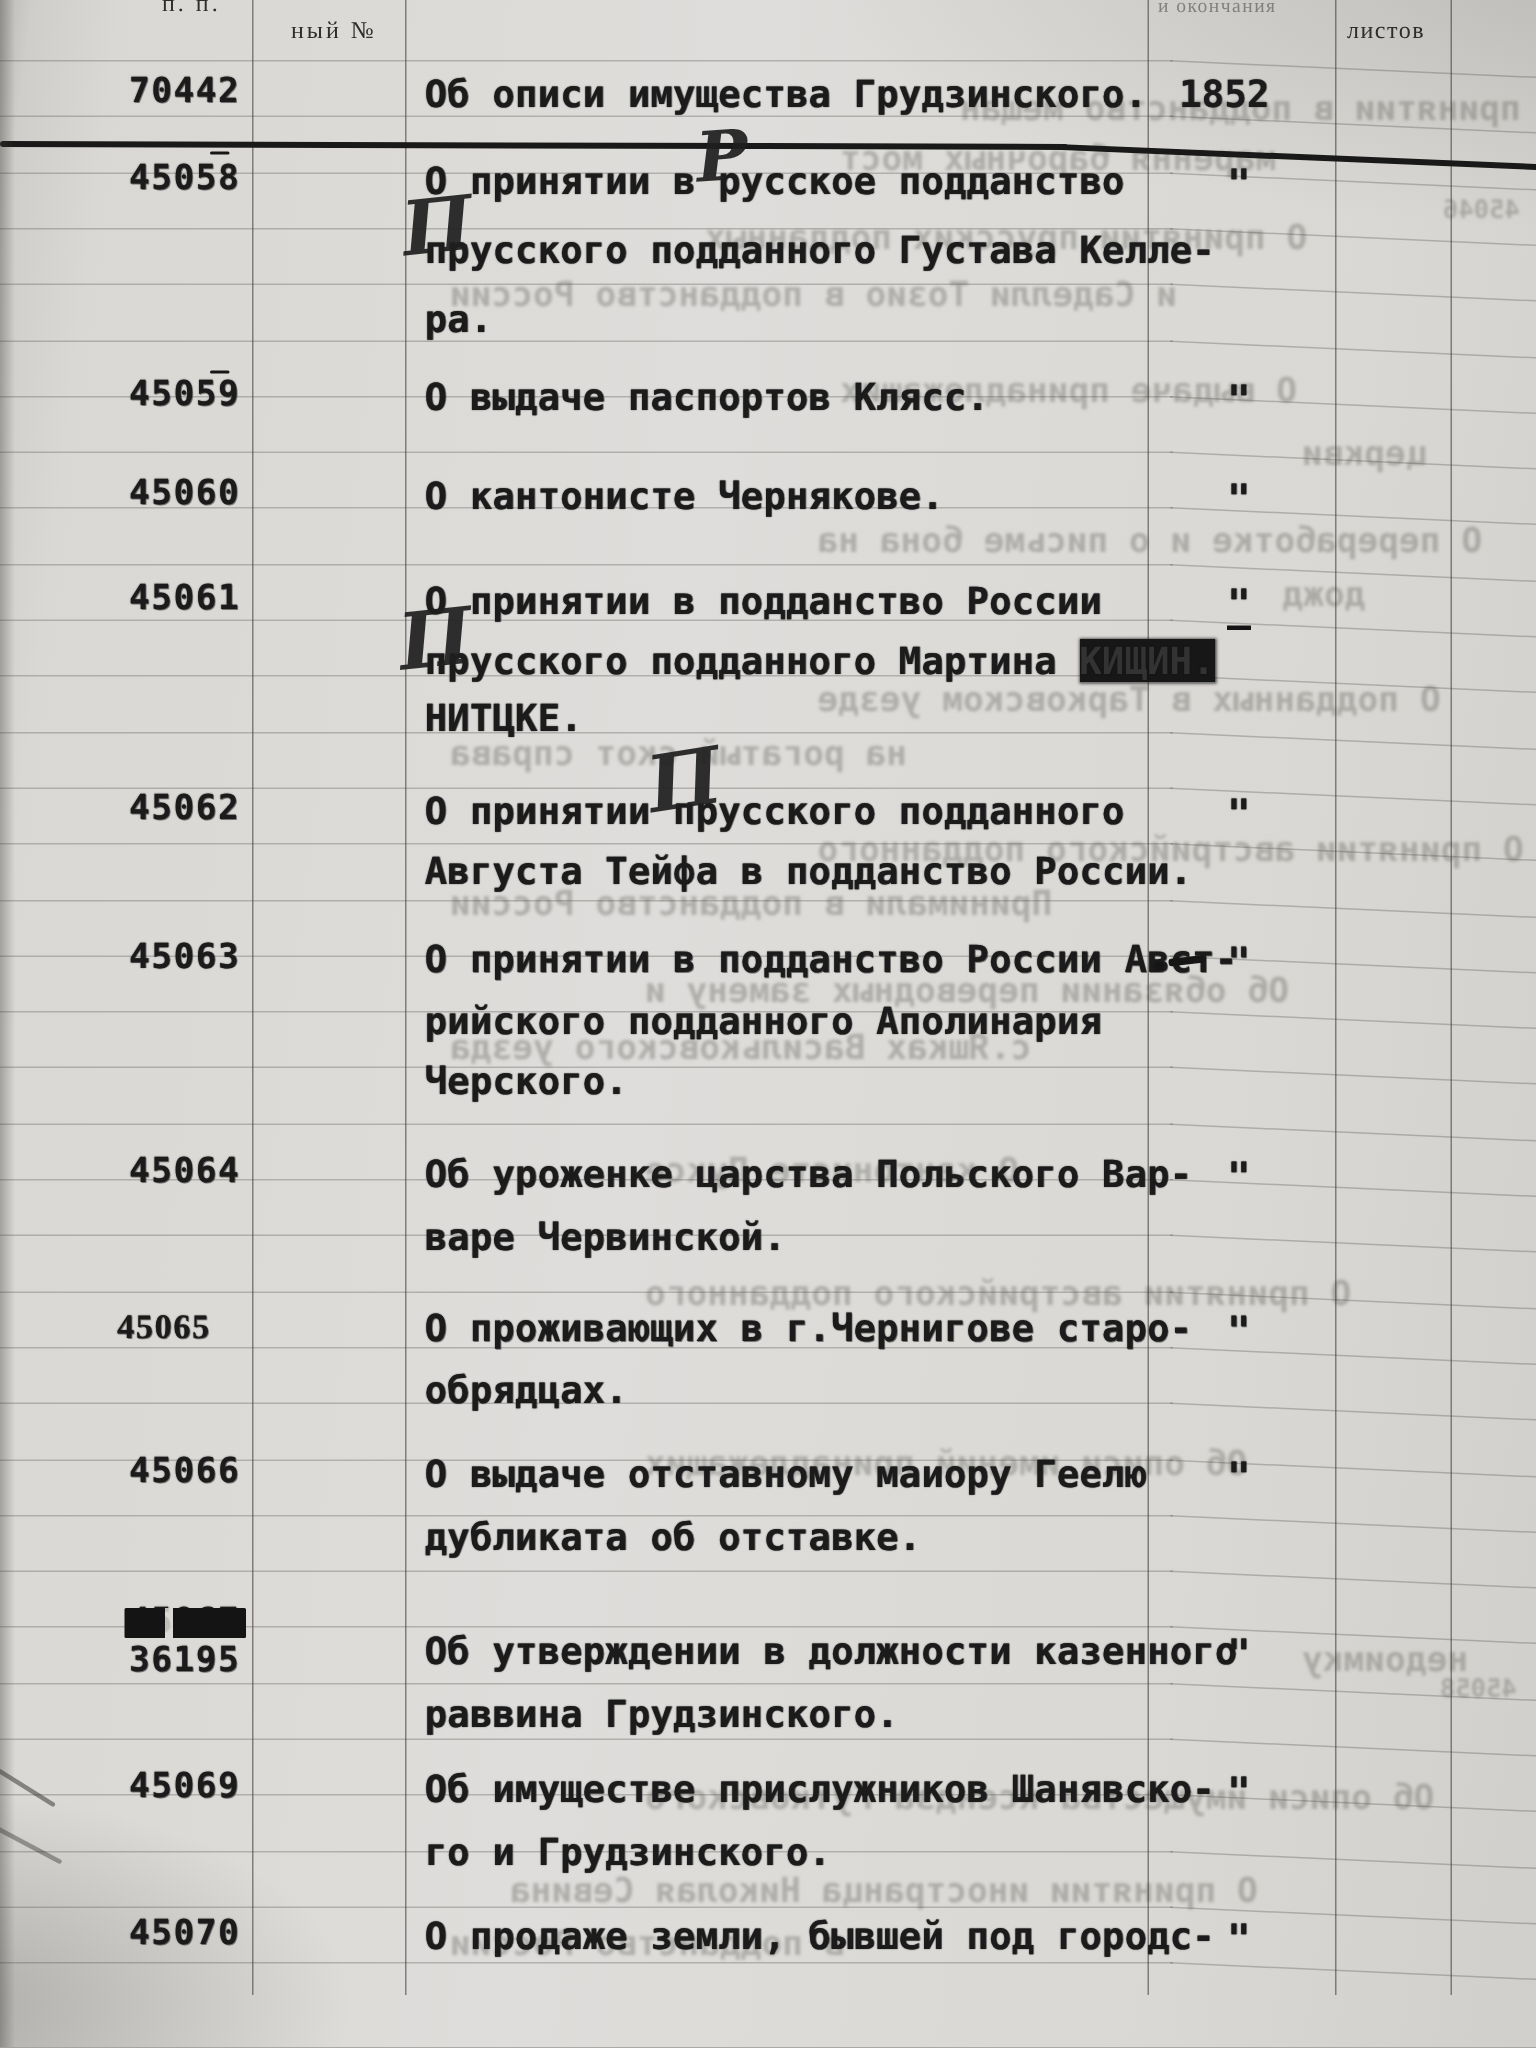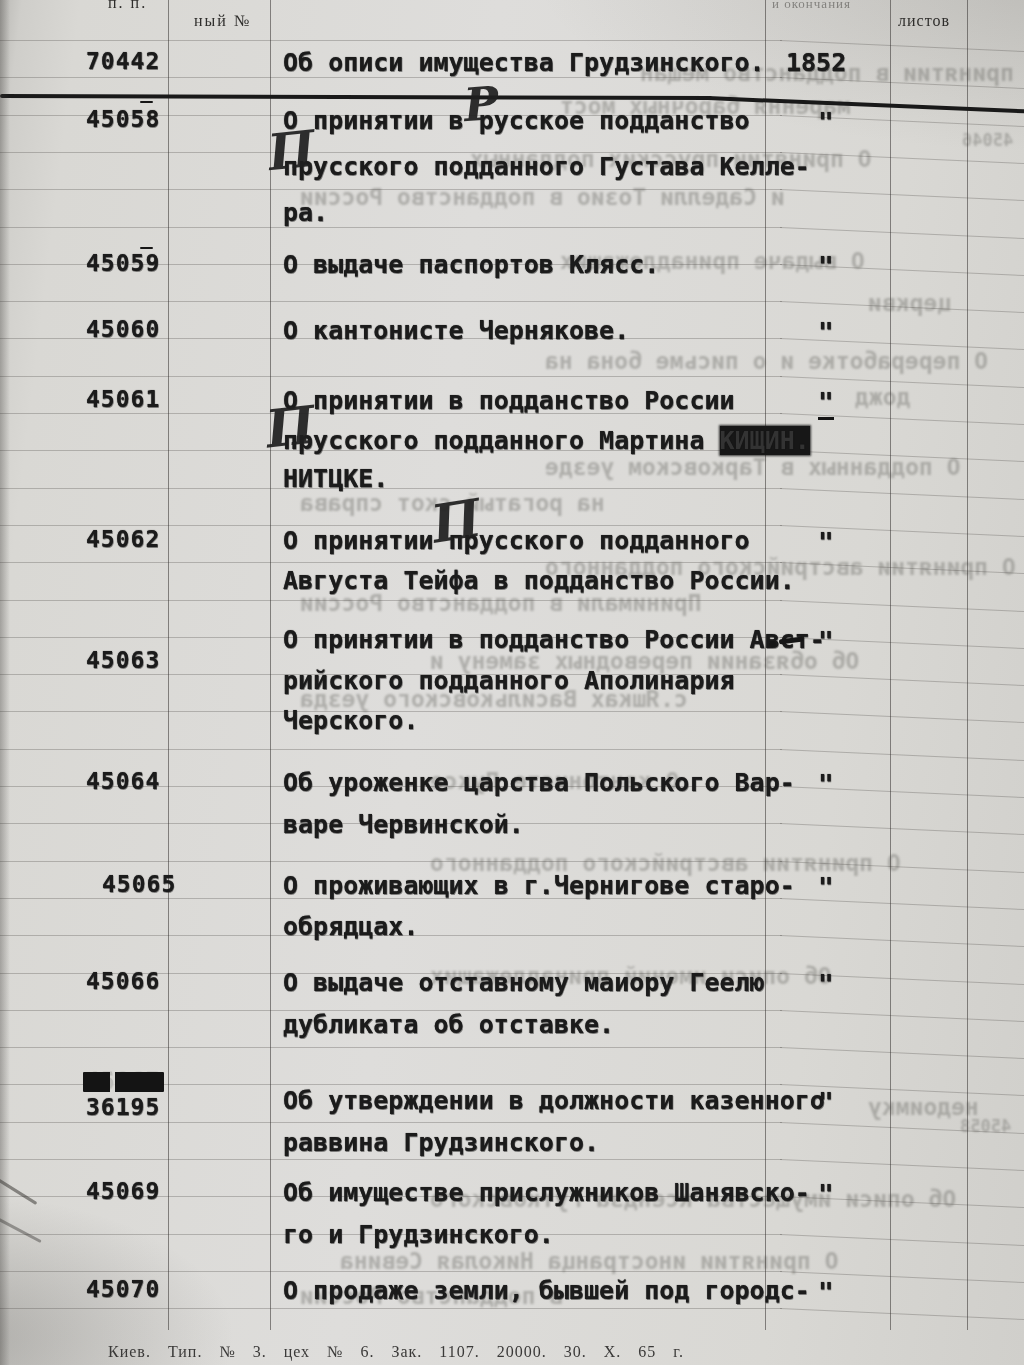--- a/index.html
+++ b/index.html
@@ -181,34 +181,34 @@
         <div class="typed" style="left: 283px; top: 466px;"><span>НИТЦКЕ.</span></div>
         <div class="typed ditto ditto-ul" style="left: 818px; top: 390px;">"</div>
       </div>
       <div style="position: absolute; left: 0px; top: 0px;">
         <div class="typed num" style="left: 86px; top: 528px;">45062</div>
         <div class="typed" style="left: 283px; top: 528px;"><span>О принятии прусского подданного</span></div>
         <div class="typed" style="left: 283px; top: 568px;"><span>Августа Тейфа в подданство России.</span></div>
         <div class="typed ditto" style="left: 818px; top: 530px;">"</div>
       </div>
       <div style="position: absolute; left: 0px; top: 0px;">
-        <div class="typed num" style="left: 86px; top: 627px; margin-top: 22px;">45063</div>
+        <div class="typed num" style="left: 86px; top: 627px;">45063</div>
         <div class="typed" style="left: 283px; top: 627px;"><span>О принятии в подданство России Авст-</span></div>
         <div class="typed" style="left: 283px; top: 668px;"><span>рийского подданного Аполинария</span></div>
         <div class="typed" style="left: 283px; top: 708px;"><span>Черского.</span></div>
         <div class="typed ditto" style="left: 818px; top: 629px;">"</div>
       </div>
       <div style="position: absolute; left: 0px; top: 0px;">
         <div class="typed num" style="left: 86px; top: 770px;">45064</div>
         <div class="typed" style="left: 283px; top: 770px;"><span>Об уроженке царства Польского Вар-</span></div>
         <div class="typed" style="left: 283px; top: 812px;"><span>варе Червинской.</span></div>
         <div class="typed ditto" style="left: 818px; top: 772px;">"</div>
       </div>
       <div style="position: absolute; left: 0px; top: 0px;">
-        <div class="typed num" style="left: 102px; top: 873px;">45065</div>
+        <div class="typed num" style="left: 78px; top: 873px; font-family: Liberation Serif, serif;">45065</div>
         <div class="typed" style="left: 283px; top: 873px;"><span>О проживающих в г.Чернигове старо-</span></div>
         <div class="typed" style="left: 283px; top: 914px;"><span>обрядцах.</span></div>
         <div class="typed ditto" style="left: 818px; top: 875px;">"</div>
       </div>
       <div style="position: absolute; left: 0px; top: 0px;">
         <div class="typed num" style="left: 86px; top: 970px;">45066</div>
         <div class="typed" style="left: 283px; top: 970px;"><span>О выдаче отставному маиору Геелю</span></div>
         <div class="typed" style="left: 283px; top: 1012px;"><span>дубликата об отставке.</span></div>
         <div class="typed ditto" style="left: 818px; top: 972px;">"</div>
       </div>
@@ -241,14 +241,13 @@
 
   <div class="mark" style="left:140px;top:101px;width:13px;height:2px;"></div>
   <div class="mark" style="left:140px;top:247px;width:13px;height:2px;"></div>
   <div class="mark" style="left:769px;top:641px;width:7px;height:6px;border-radius:50%;"></div>
   <div class="mark" style="left:779px;top:638px;width:24px;height:5px;transform:rotate(-7deg);"></div>
 
   <div class="deco" style="left:-6px;top:1190px;width:46px;height:3px;background:rgba(45,43,40,.5);transform:rotate(32deg);border-radius:2px;"></div>
   <div class="deco" style="left:-8px;top:1228px;width:52px;height:3px;background:rgba(45,43,40,.4);transform:rotate(28deg);border-radius:2px;"></div>
   <div class="deco" style="left:0;top:0;width:10px;height:1365px;background:linear-gradient(90deg,rgba(60,58,55,.35),transparent);"></div>
 
-  <div class="serif" style="left:108px;top:1343px;font-size:16px;letter-spacing:1px;word-spacing:12px;color:#3a3938;">Киев. Тип. № 3. цех № 6. Зак. 1107. 20000. 30. X. 65 г.</div>
 </div>
 
 </body></html>

